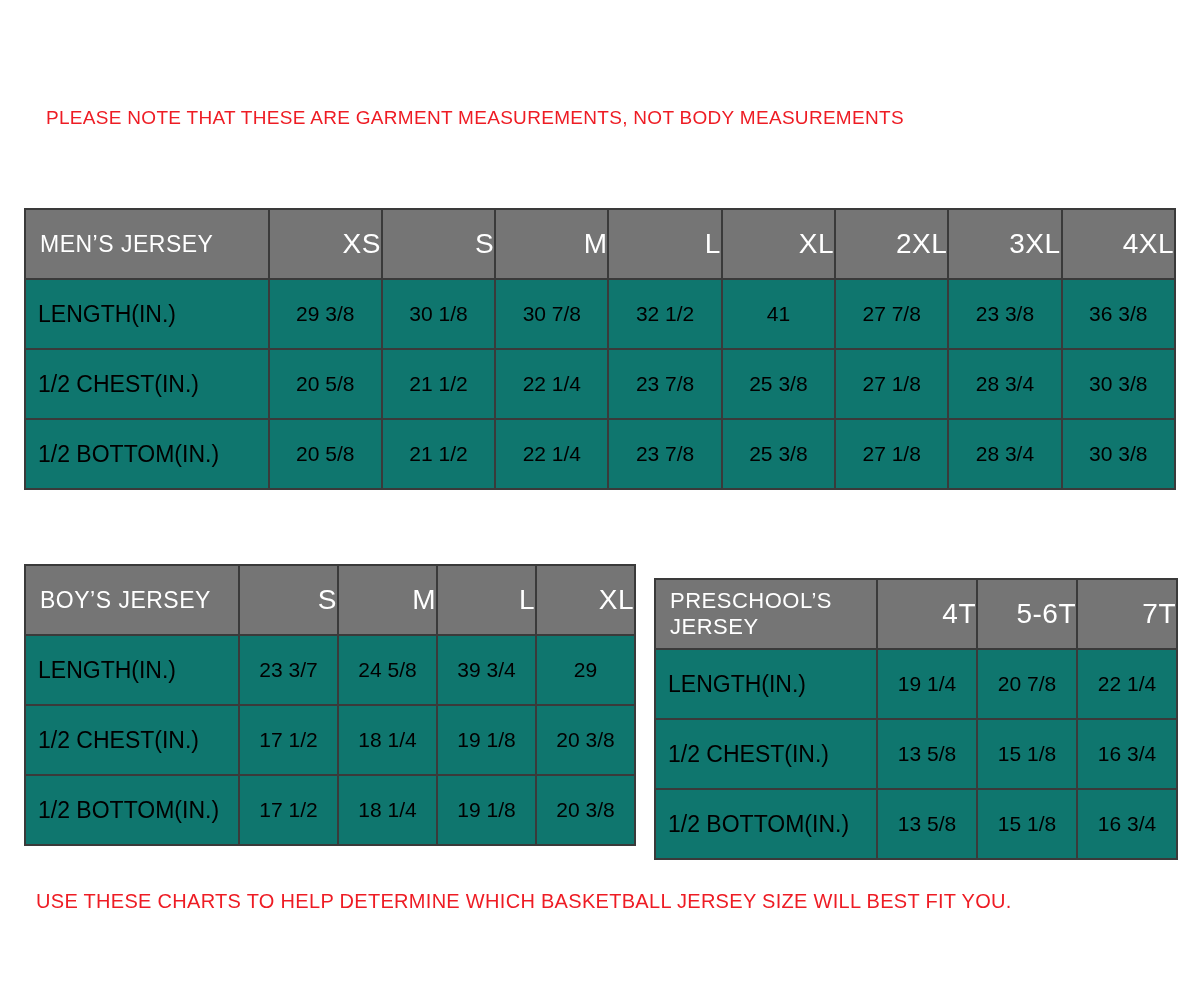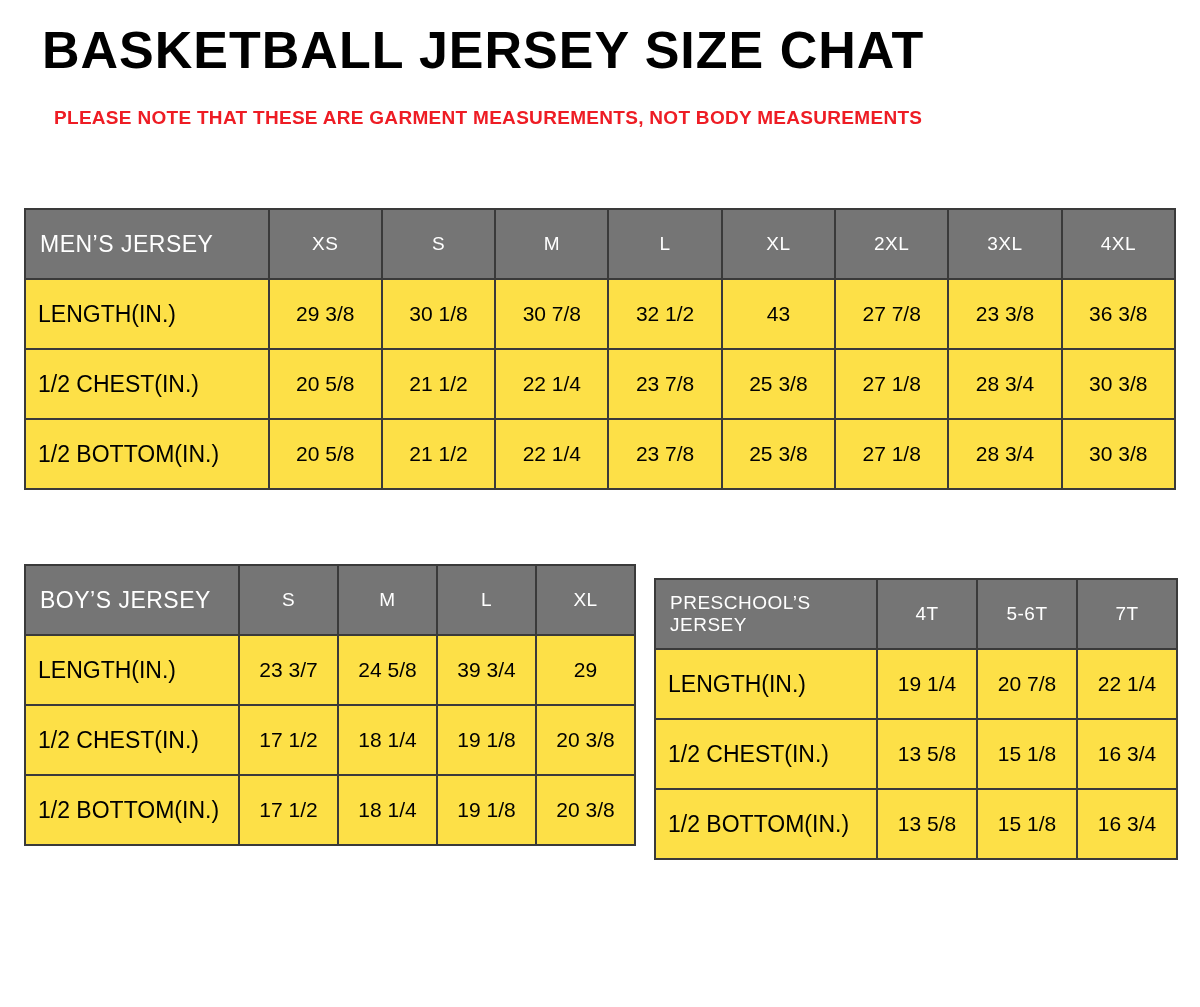--- a/index.html
+++ b/index.html
@@ -27,51 +27,52 @@
     top: 22px;
     font-size: 52px;
     font-weight: bold;
     letter-spacing: 1px;
     line-height: 1.1;
     color: #000;
     white-space: nowrap;
   }
   .note-top {
     position: absolute;
-    left: 54px;
+    left: 46px;
     top: 104px;
     width: 900px;
     font-size: 19px;
-    font-weight: bold;
+    font-weight: normal;
     color: #ee1c24;
     line-height: 1.45;
     letter-spacing: 0.3px;
   }
   table {
     border-collapse: collapse;
     table-layout: fixed;
-    background: #fde047;
+    background: #0f766e;
   }
   table td, table th {
     border: 2px solid #3a3a3a;
     text-align: center;
     vertical-align: middle;
     font-size: 21px;
     font-weight: bold;
     color: #000;
     padding: 0;
     height: 70px;
     box-sizing: border-box;
   }
   thead td {
     background: #757575;
     color: #ffffff;
     font-weight: normal;
-    font-size: 19px;
+    font-size: 28px;
     letter-spacing: 0.5px;
+    text-align: right;
   }
   thead td.rowhead {
     font-size: 23px;
     text-align: left;
     padding-left: 14px;
   }
   tbody td.rowhead {
     text-align: left;
     padding-left: 12px;
     font-size: 23px;
@@ -108,42 +109,41 @@
   
   #preschool-table {
     position: absolute;
     left: 654px;
     top: 578px;
     width: 522px;
   }
   #preschool-table col.c0 { width: 222px; }
   #preschool-table col.cx { width: 100px; }
   #preschool-table thead td.rowhead {
-    font-size: 19px;
+    font-size: 22px;
     letter-spacing: 0.5px;
   }
 
   .note-bottom {
     position: absolute;
     left: 36px;
     top: 882px;
     width: 1130px;
     font-size: 20px;
     color: #ee1c24;
     line-height: 1.9;
     letter-spacing: 0.3px;
   }
   .note-bottom div { white-space: nowrap; }
 </style>
 </head>
 <body>
 
 <div class="page">
 
-  <div class="title">BASKETBALL JERSEY SIZE CHAT</div>
 
   <div class="note-top">PLEASE NOTE THAT THESE ARE GARMENT MEASUREMENTS, NOT BODY MEASUREMENTS</div>
 
   <table id="mens-table">
     <colgroup>
       <col class="c0">
       <col class="cx">
         <col class="cx">
         <col class="cx">
         <col class="cx">
@@ -165,21 +165,21 @@
         <td>4XL</td>
       </tr>
     </thead>
     <tbody>
       <tr>
         <td class="rowhead">LENGTH(IN.)</td>
         <td class="val">29  3/8</td>
         <td class="val">30  1/8</td>
         <td class="val">30  7/8</td>
         <td class="val">32  1/2</td>
-        <td class="val">43</td>
+        <td class="val">41</td>
         <td class="val">27  7/8</td>
         <td class="val">23  3/8</td>
         <td class="val">36  3/8</td>
       </tr>
       <tr>
         <td class="rowhead">1/2  CHEST(IN.)</td>
         <td class="val">20  5/8</td>
         <td class="val">21  1/2</td>
         <td class="val">22  1/4</td>
         <td class="val">23  7/8</td>
@@ -275,15 +275,16 @@
       <tr>
         <td class="rowhead">1/2  BOTTOM(IN.)</td>
         <td class="val">13  5/8</td>
         <td class="val">15  1/8</td>
         <td class="val">16  3/4</td>
       </tr>
     </tbody>
   </table>
 
   <div class="note-bottom">
+    <div>USE THESE CHARTS TO HELP DETERMINE WHICH  BASKETBALL JERSEY  SIZE WILL BEST FIT YOU.</div>
   </div>
 
 </div>
 
 </body></html>

